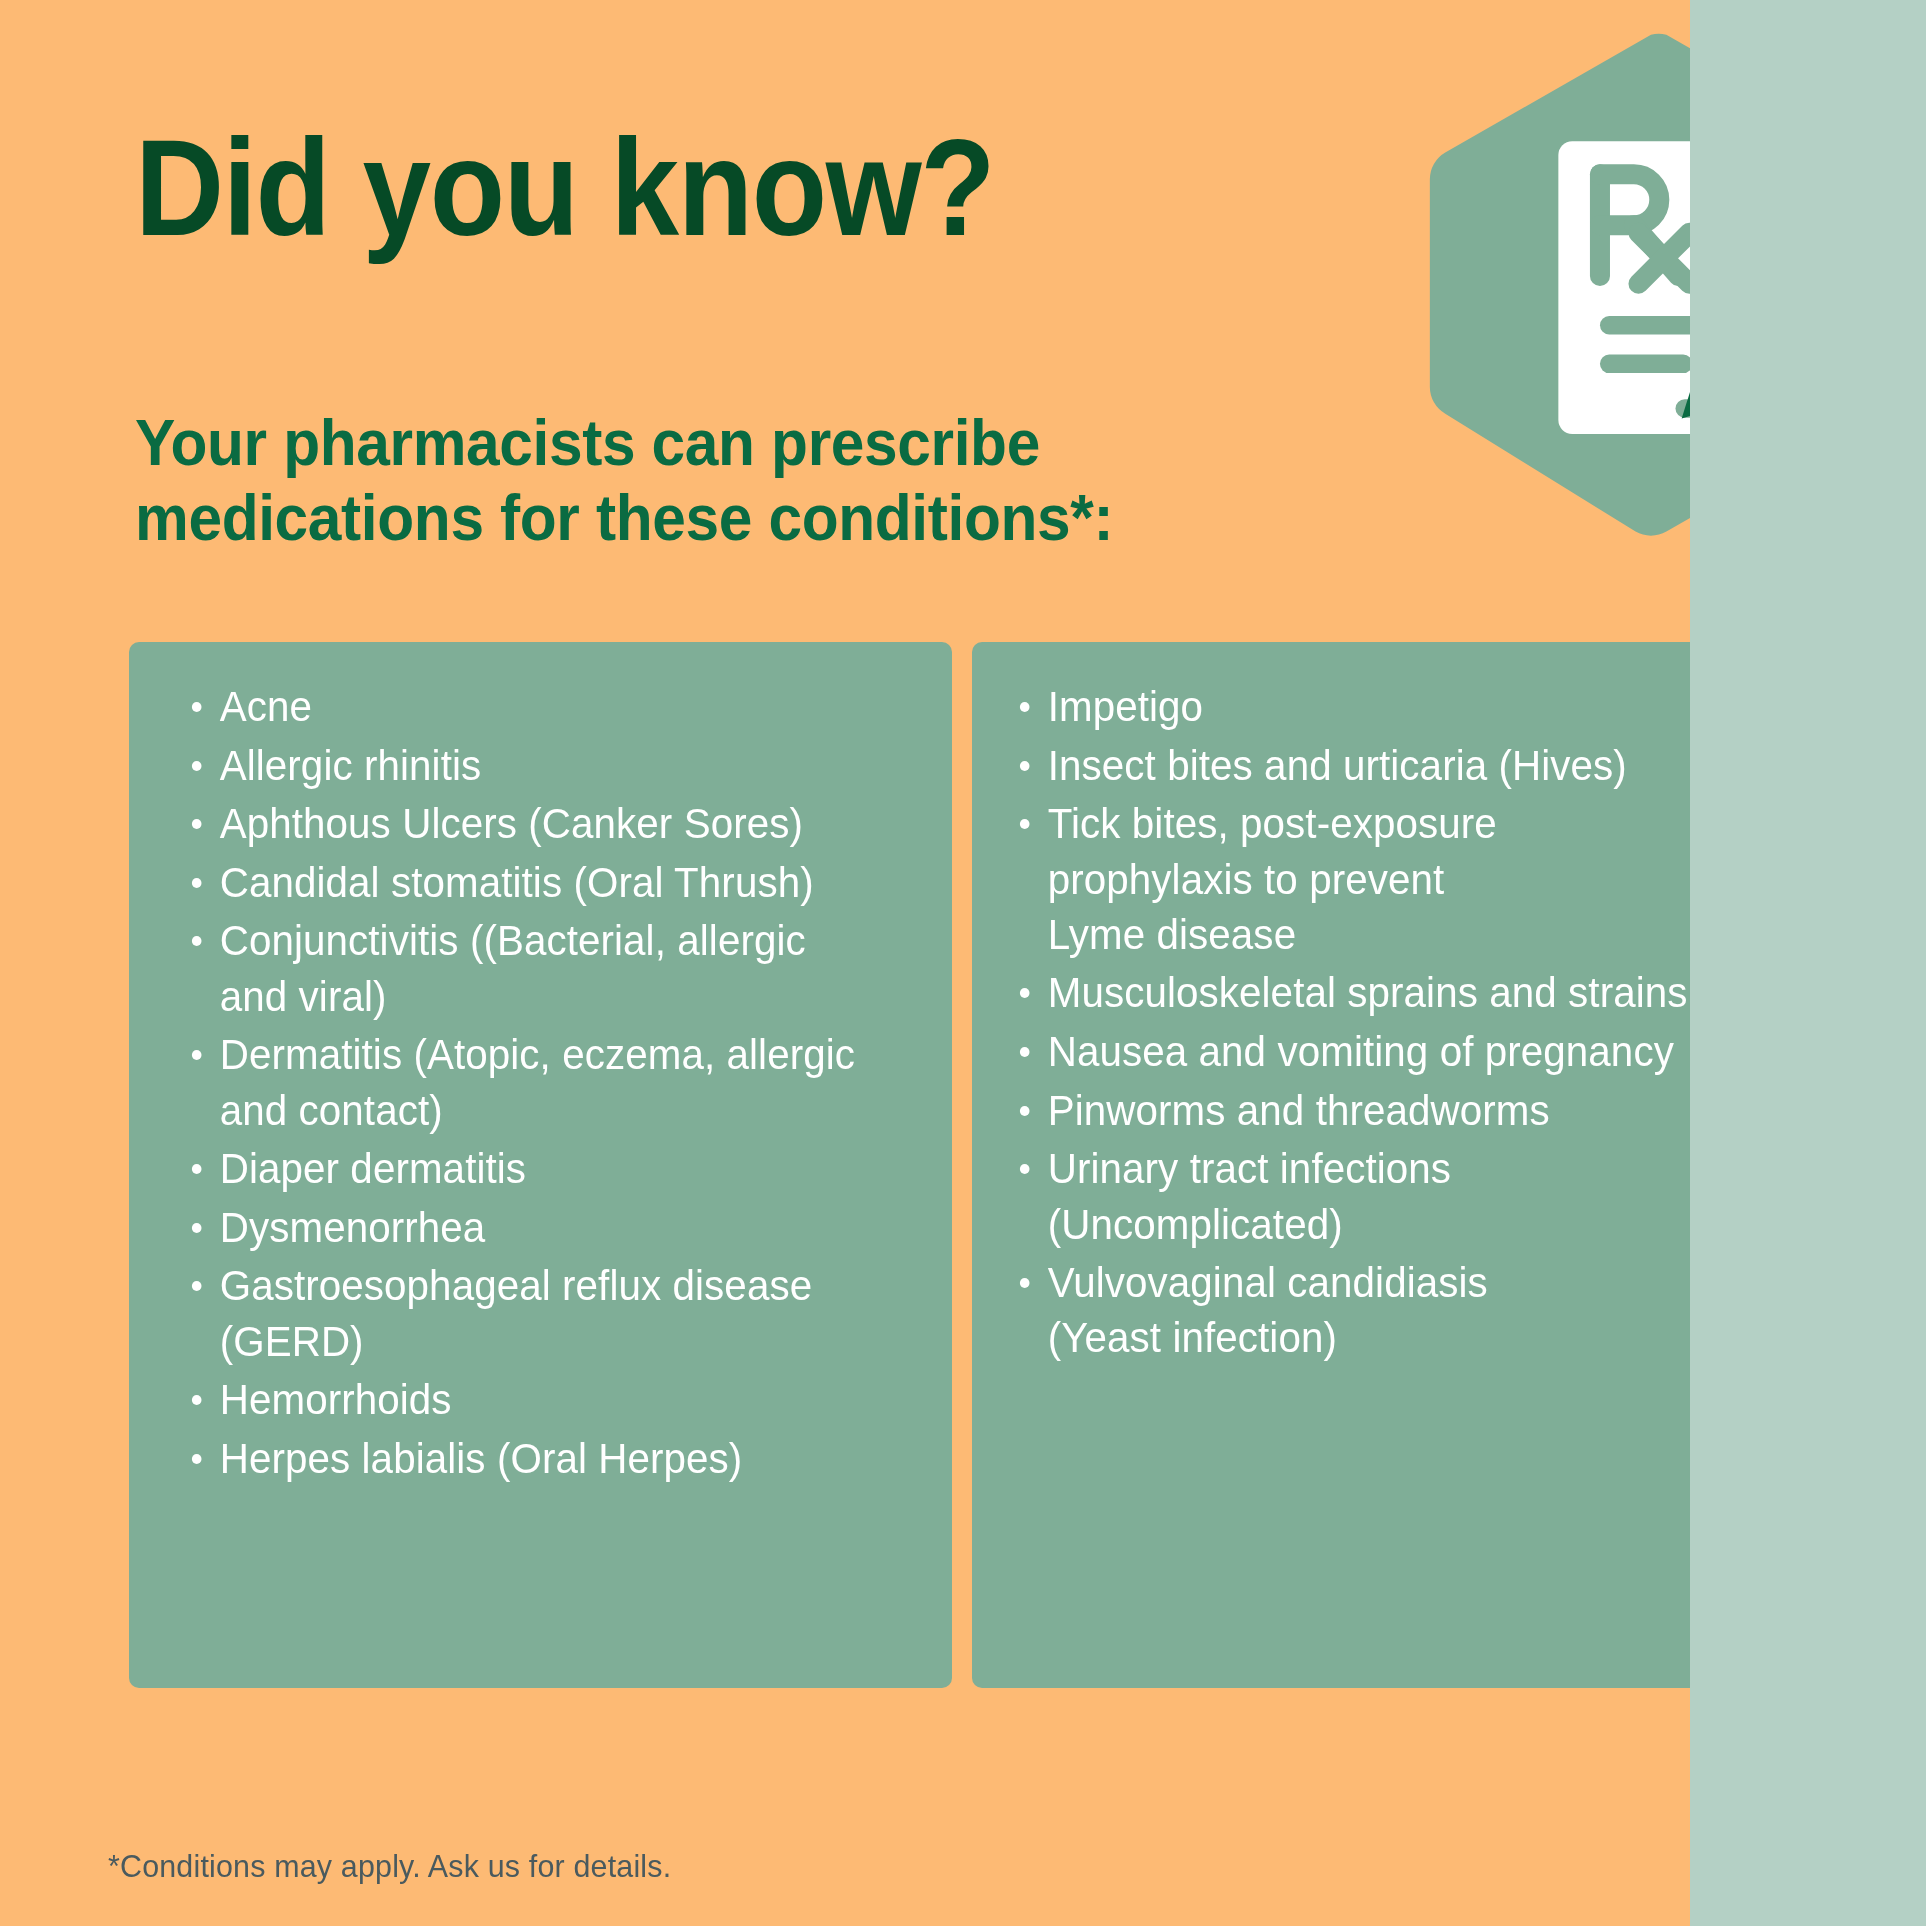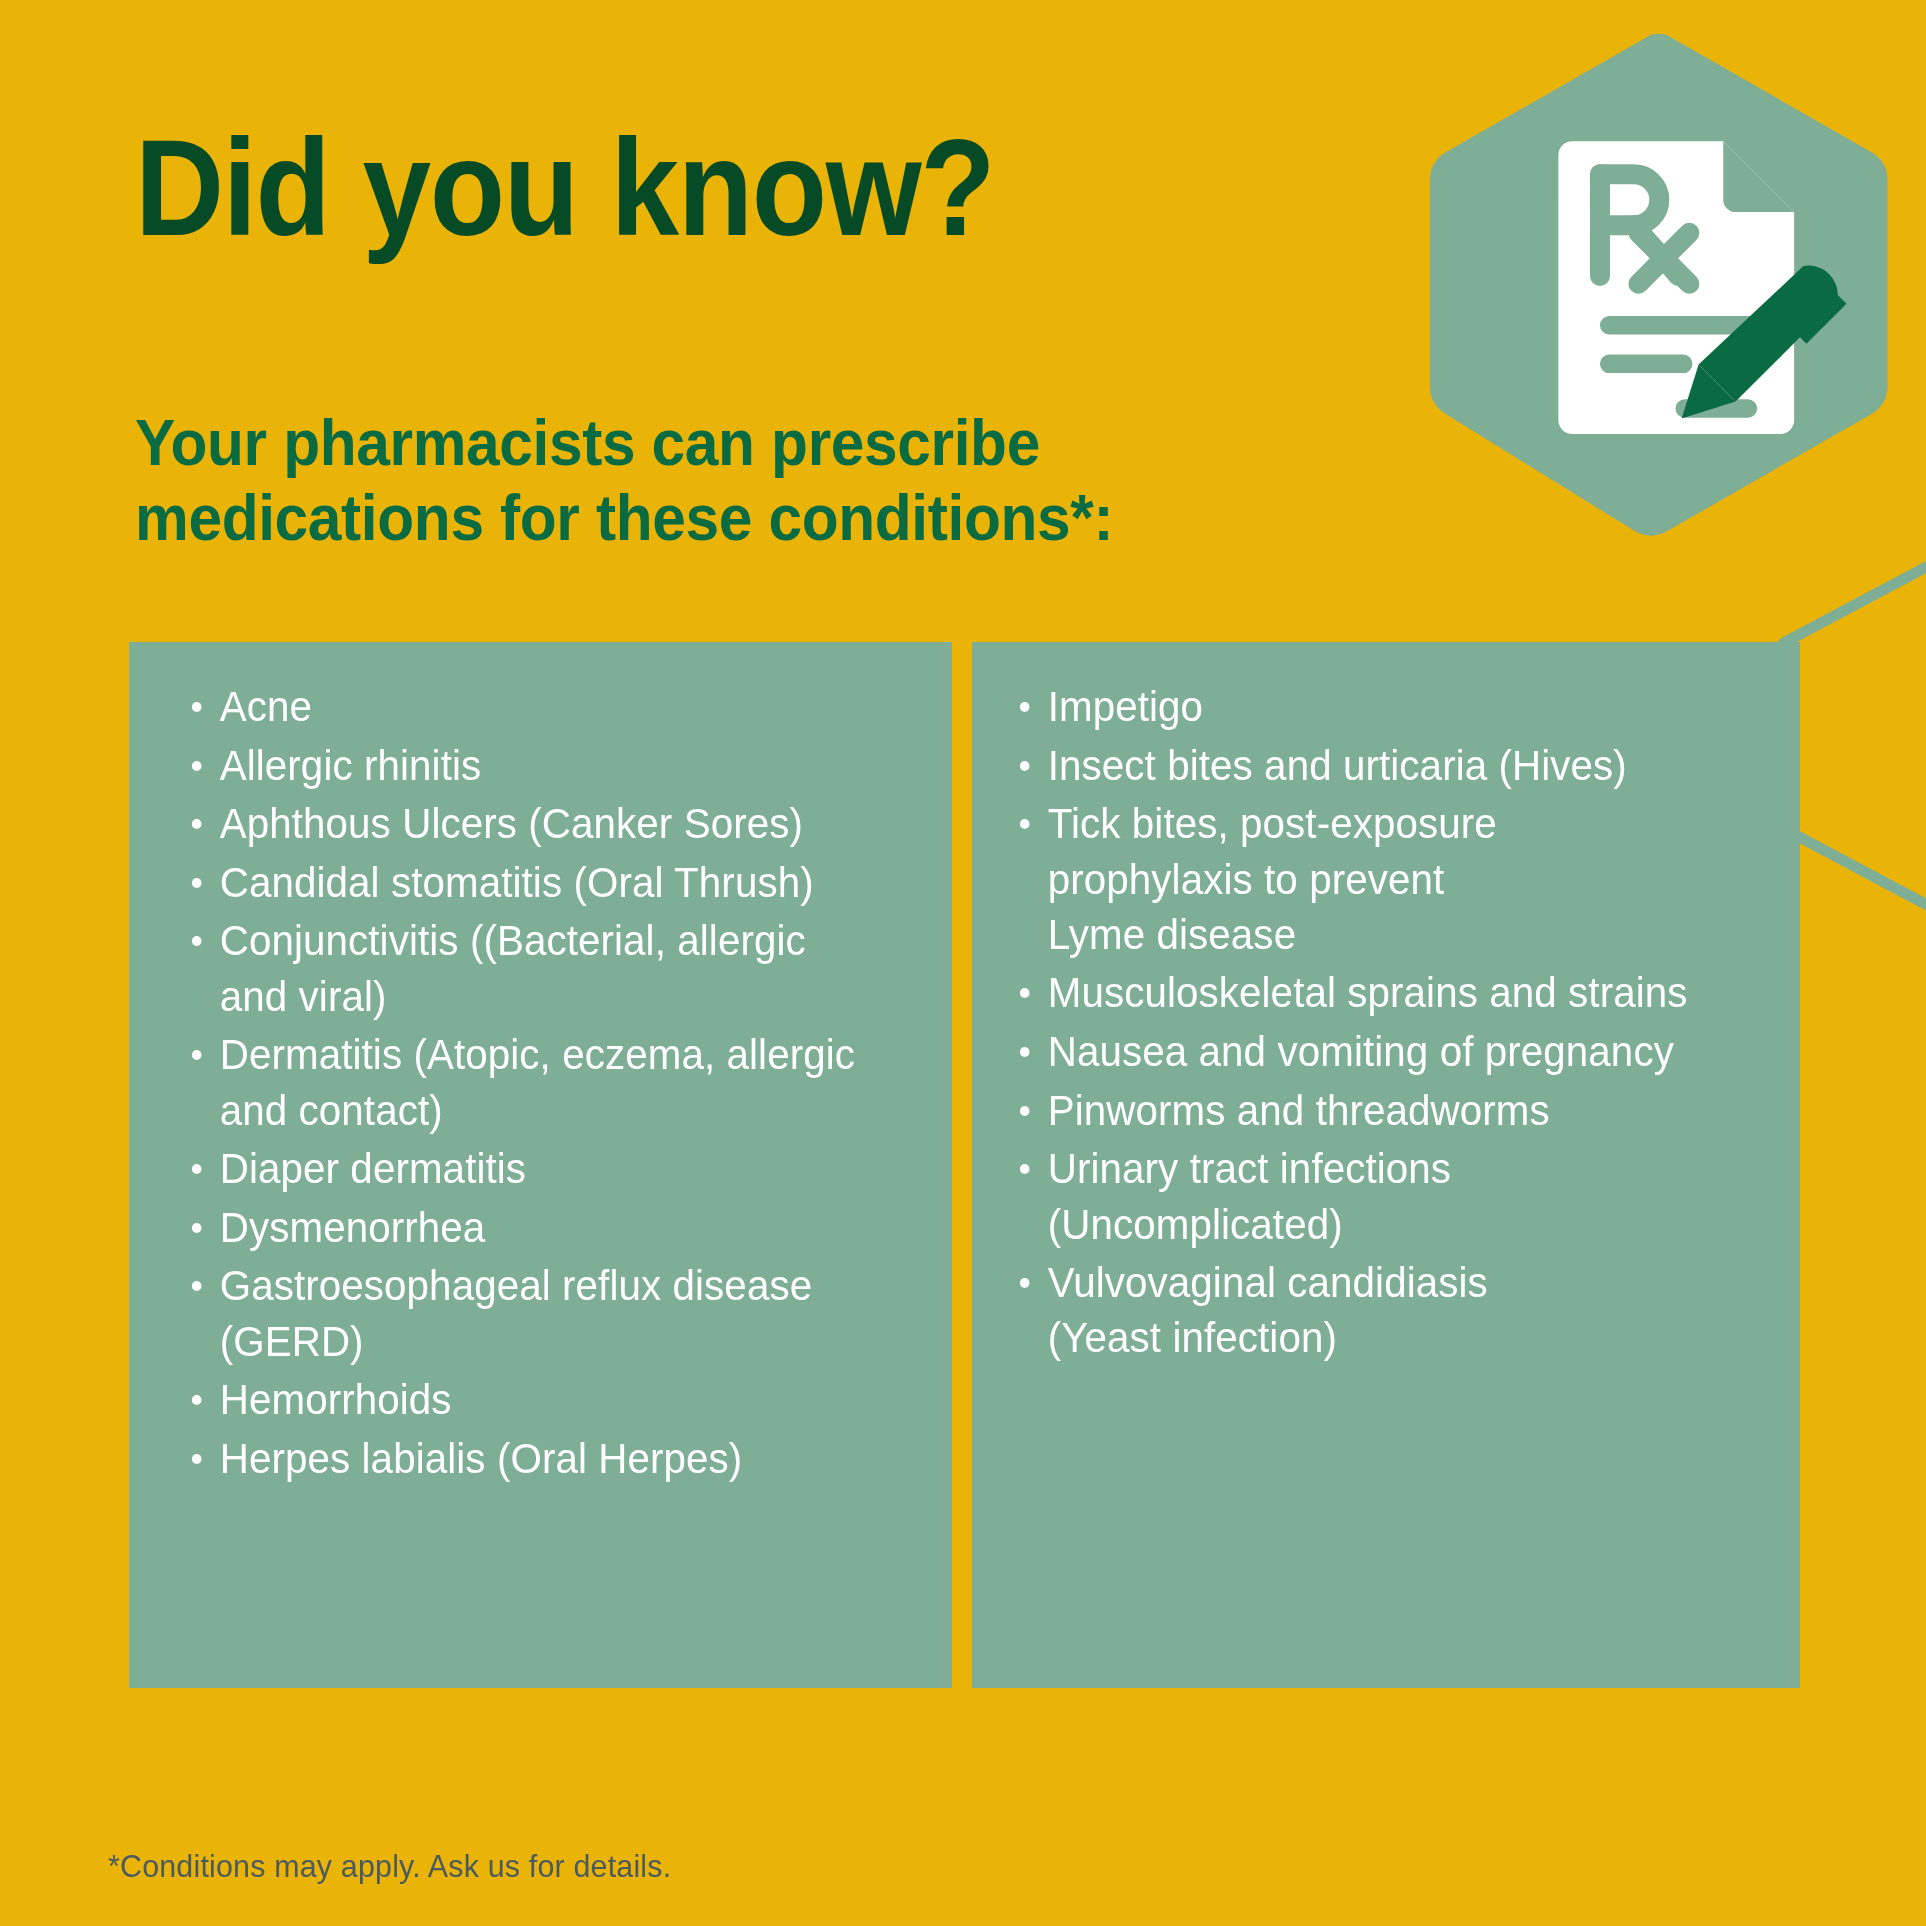--- a/index.html
+++ b/index.html
@@ -7,23 +7,23 @@
     margin: 0;
     padding: 0;
     background: #b4d0c5;
   }
   body {
     font-family: "Liberation Sans", sans-serif;
   }
 
   #poster {
     position: relative;
-    width: 1926px;
+    width: 1690px;
     height: 1926px;
-    background: #eab308;
+    background: #fdba74;
     overflow: hidden;
   }
 
   
   .deco-layer {
     position: absolute;
     inset: 0;
     pointer-events: none;
   }
 
@@ -65,20 +65,21 @@
     width: 424px;
     height: 470px;
   }
 
   
   .panel {
     position: absolute;
     top: 642px;
     height: 1046px;
     background: #7fae97;
+    border-radius: 10px;
   }
   .panel-left  { left: 129px;  width: 823px; }
   .panel-right { left: 972px; width: 828px; }
 
   .cond-list {
     margin: 0;
     padding: 0;
     list-style: none;
     position: absolute;
     top: 37px;

